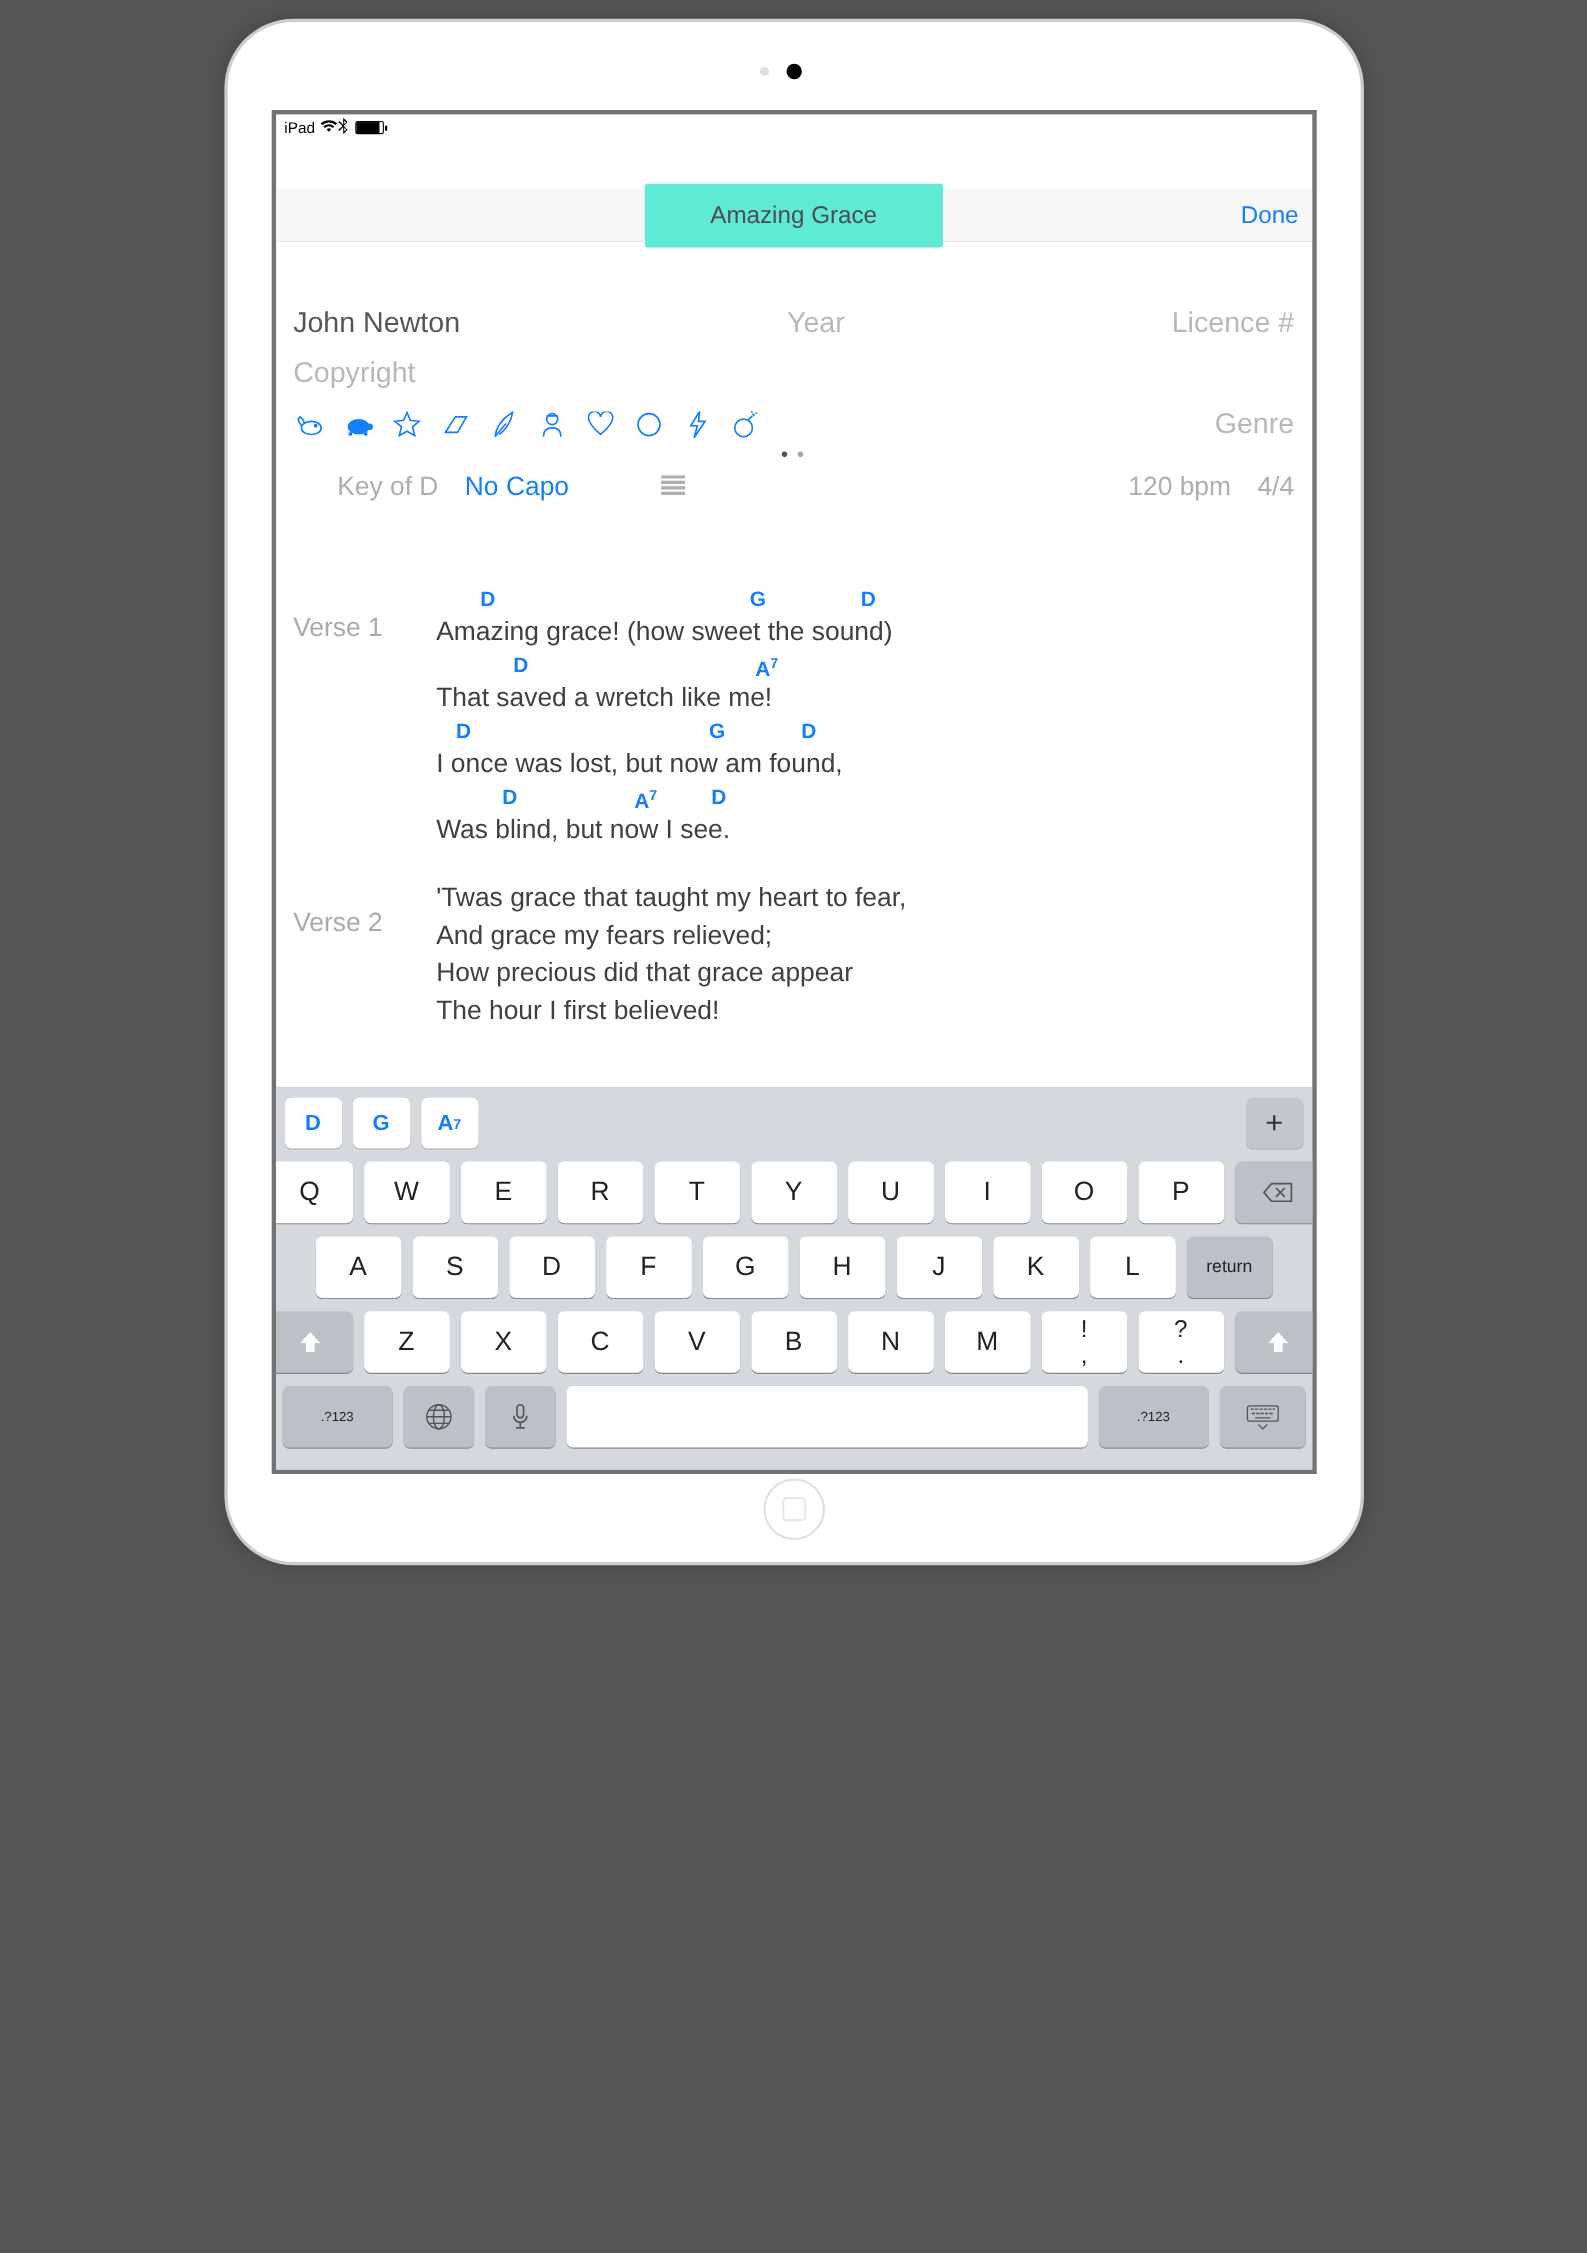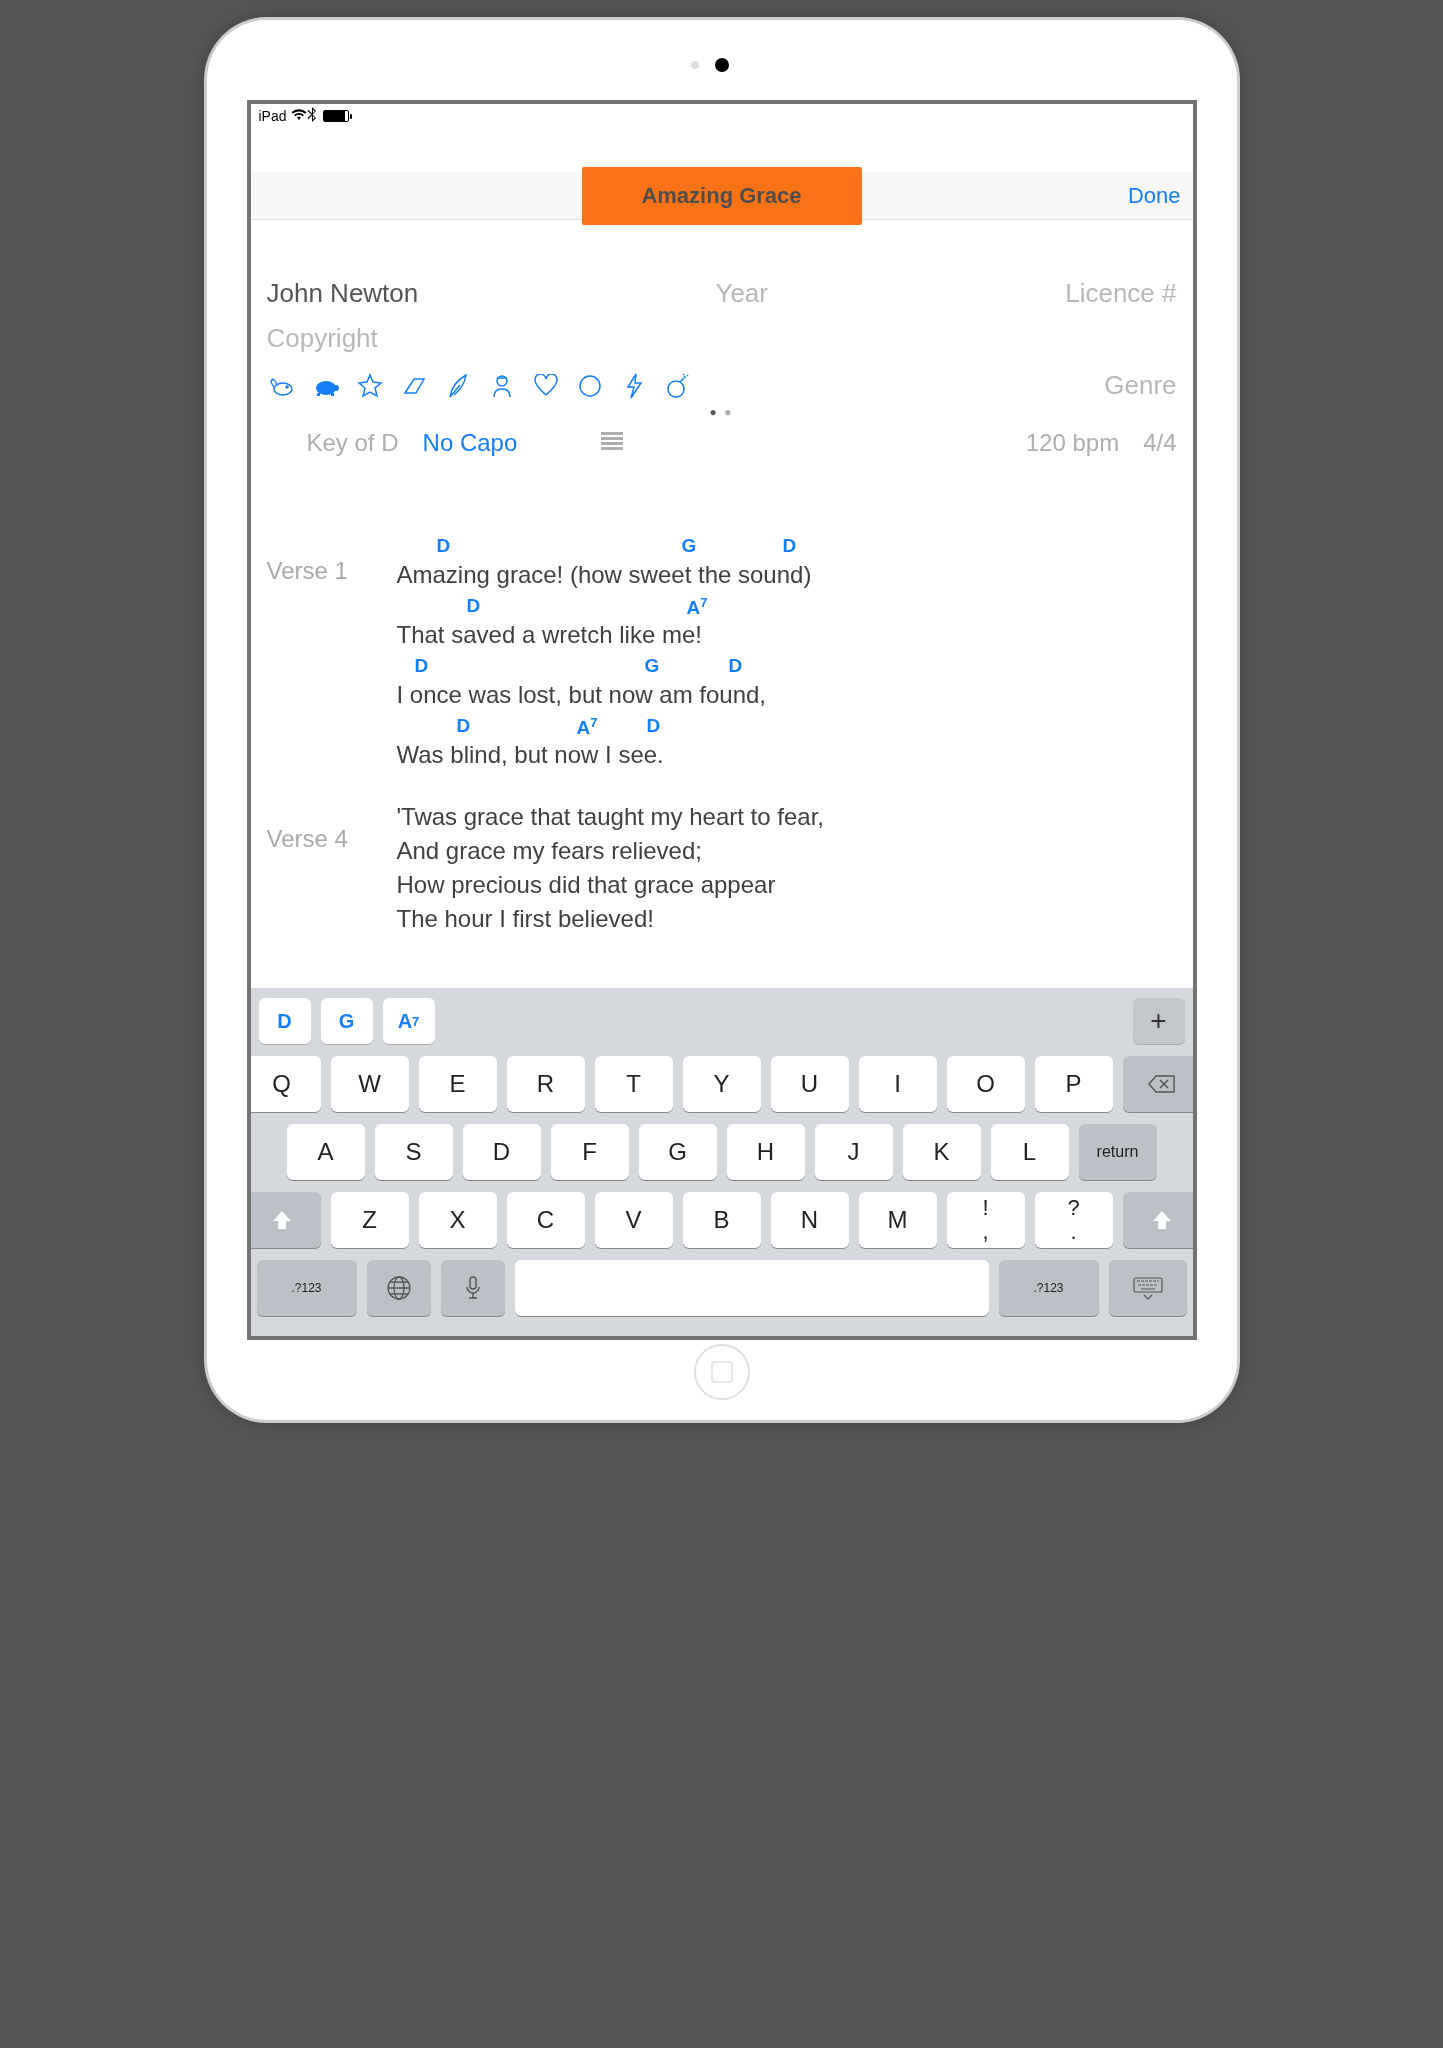--- a/index.html
+++ b/index.html
@@ -81,24 +81,24 @@
     height: 48px;
     background: #f7f7f7;
     border-bottom: 1px solid #e3e3e3;
     display: flex;
     align-items: center;
     position: relative;
     padding: 0 12px;
   }
   .title-field {
     position: absolute; left: 50%; transform: translateX(-50%);
-    background: #f97316;
+    background: #5eead4;
     padding: 16px 60px;
     font-size: 22px;
-    font-weight: 700;
+    font-weight: 400;
     color: #4d4d4d;
     border-radius: 2px;
   }
   .done-btn {
     margin-left: auto;
     color: #157efb;
     font-size: 22px;
     font-weight: 500;
     cursor: pointer;
   }
@@ -388,21 +388,21 @@
             </div>
             <div class="line-with-chords">
               <span class="chord" style="left: 60px;">D</span>
               <span class="chord" style="left: 180px;">A<sup>7</sup></span>
               <span class="chord" style="left: 250px;">D</span>
               <div class="lyric">Was blind, but now I see.</div>
             </div>
           </div>
         </div>
         <div class="verse-block">
-          <div class="verse-label">Verse 4</div>
+          <div class="verse-label">Verse 2</div>
           <div class="verse-lines">
             <div class="line-plain">'Twas grace that taught my heart to fear,</div>
             <div class="line-plain">And grace my fears relieved;</div>
             <div class="line-plain">How precious did that grace appear</div>
             <div class="line-plain">The hour I first believed!</div>
           </div>
         </div>
       </div>
 
     <div class="keyboard-area">

